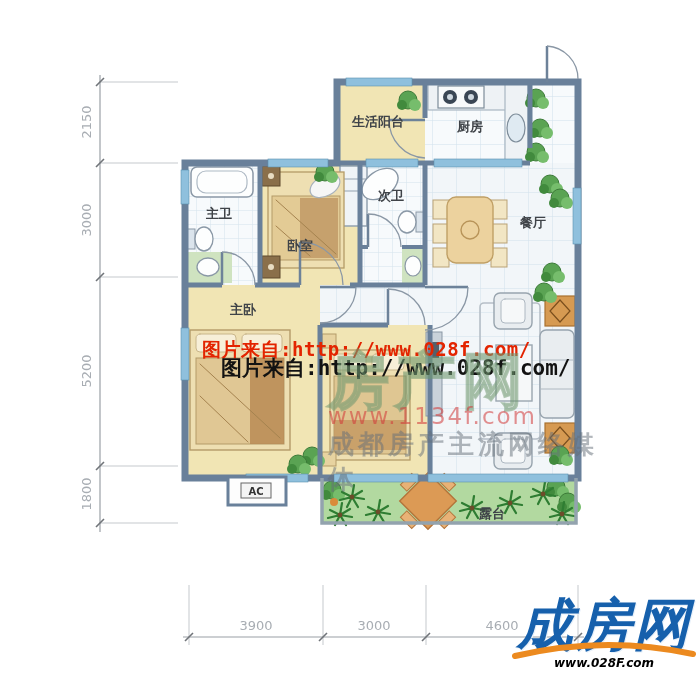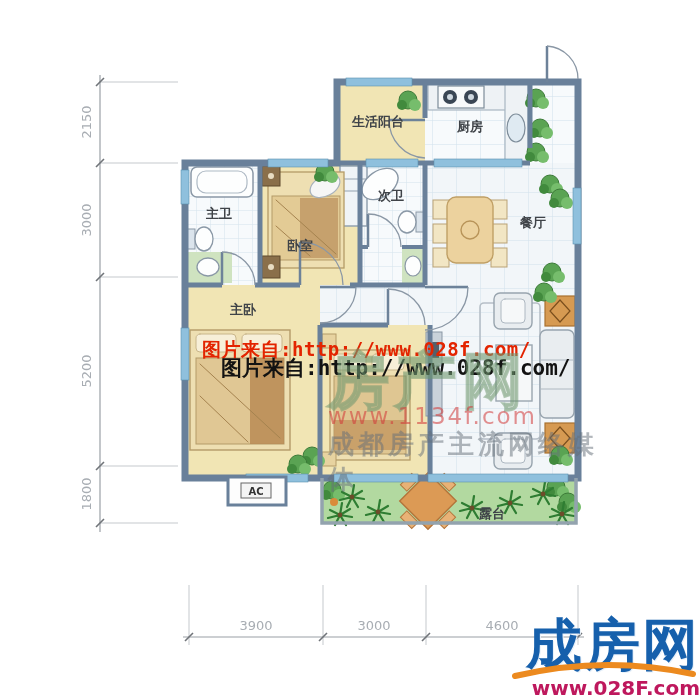--- a/index.html
+++ b/index.html
@@ -13,25 +13,25 @@
           letter-spacing:.5px;filter:blur(.3px);}
   .wm-black{position:absolute;left:221px;top:354px;white-space:nowrap;
           font:bold 21px "DejaVu Sans Mono",monospace;color:#121212;}
   .wm-center{position:absolute;left:328px;top:350px;width:270px;pointer-events:none;}
   .wm-big{font-size:61px;font-weight:bold;line-height:1;letter-spacing:6px;
           color:rgba(125,165,125,0.22);-webkit-text-stroke:2px rgba(110,150,110,.5);}
   .wm-url{margin-top:-8px;font-size:23px;font-weight:normal;letter-spacing:2px;
           color:rgba(210,55,55,.55);font-family:"DejaVu Sans",sans-serif;}
   .wm-slogan{font-size:26px;font-weight:bold;letter-spacing:4px;margin-top:-2px;
           color:rgba(100,110,120,.5);}
-  .logo{position:absolute;left:508px;top:616px;width:192px;text-align:right;}
+  .logo{position:absolute;left:508px;top:596px;width:192px;text-align:center;font-style:italic;}
   .logo-name{font-size:56px;font-weight:bold;color:#1660ac;line-height:1.02;
              letter-spacing:2px;text-shadow:1px 1px 0 #e8f1fa;}
   .logo-swoosh{display:block;margin:-12px auto 0 auto;}
-  .logo-url{font-size:20px;font-weight:bold;color:#be185d;margin-top:-3px;}
+  .logo-url{font-size:12px;font-weight:bold;color:#000000;margin-top:-3px;}
 </style>
 </head>
 <body>
 
 <div class="stage">
 
 <svg width="700" height="700" viewBox="0 0 700 700">
   <defs>
     <pattern id="tiles" width="24" height="24" patternUnits="userSpaceOnUse">
       <path d="M24 0H0V24" fill="none" stroke="#cfe0ec" stroke-width="1"></path>

